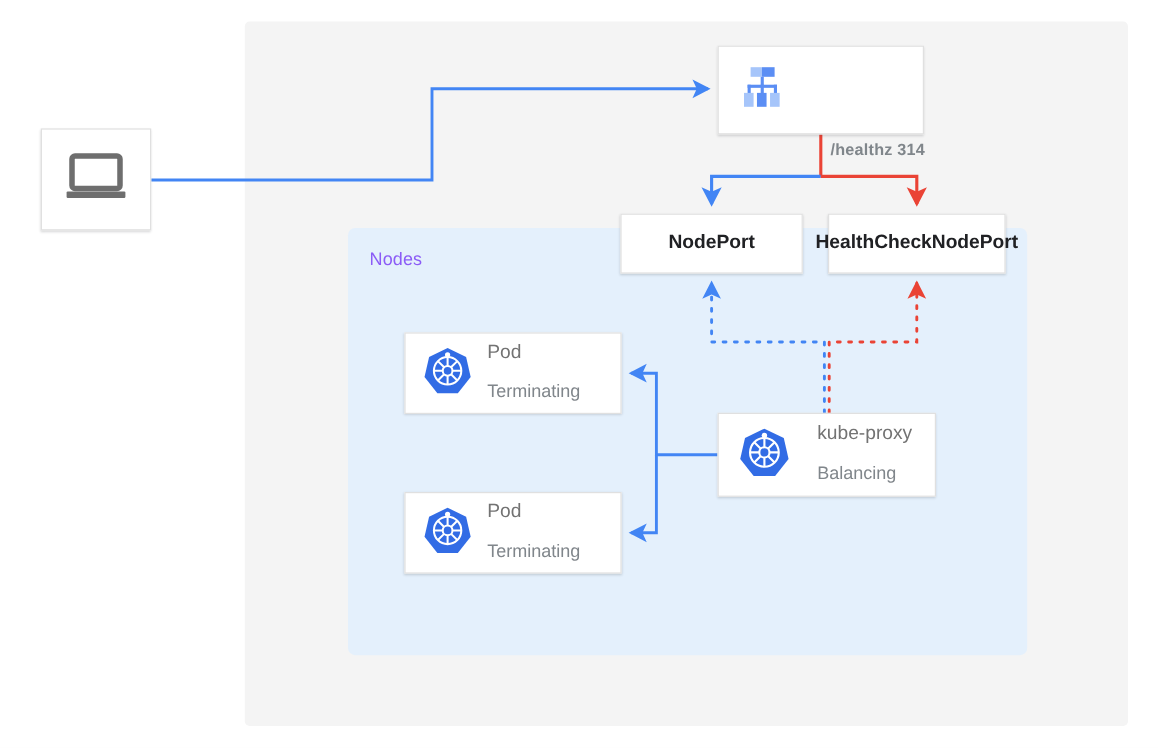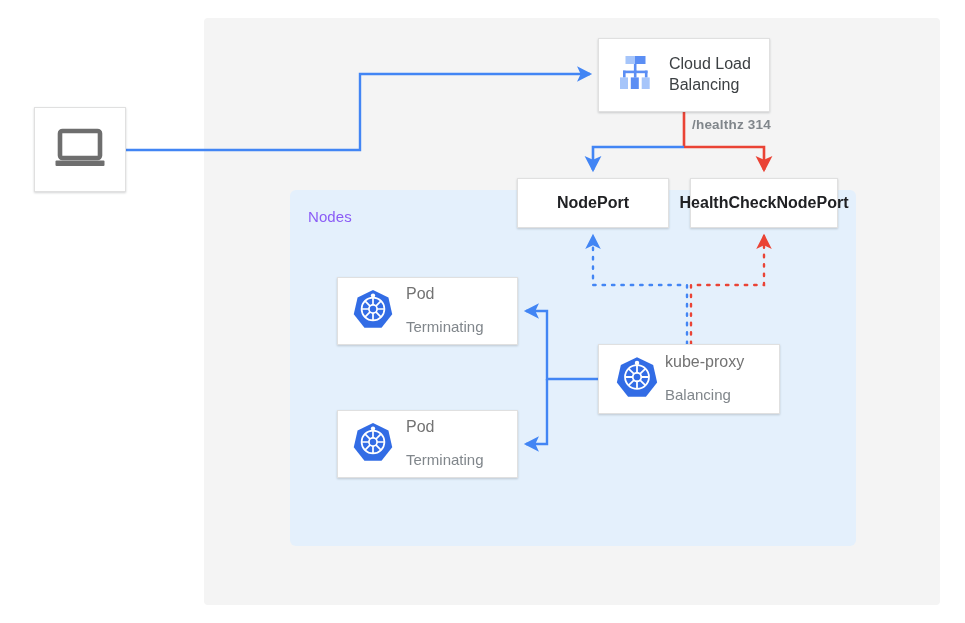--- a/index.html
+++ b/index.html
@@ -45,21 +45,21 @@
   #clb-box{left:598px;top:38px;width:172px;height:74px;padding-left:14px;gap:12px;}
   #clb-box .card-title{font-size:16px;color:#3c4043;}
   
   #nodeport-box{left:517px;top:178px;width:152px;height:50px;}
   
   #hcnodeport-box{left:690px;top:178px;width:148px;height:50px;}
   
   #pod1-box{left:337px;top:277px;width:181px;height:68px;padding-left:14px;gap:12px;}
   #pod2-box{left:337px;top:410px;width:181px;height:68px;padding-left:14px;gap:12px;}
   
-  #kubeproxy-box{left:598px;top:344px;width:182px;height:70px;padding-left:16px;gap:6px;}
+  #kubeproxy-box{left:598px;top:344px;width:182px;height:70px;padding-left:16px;gap:22px;}
 
   
   #wires{position:absolute;left:0;top:0;width:965px;height:623px;pointer-events:none;}
 
   .healthz-label{
     position:absolute;left:692px;top:117px;
     font-size:13.5px;font-weight:bold;color:#80868b;
     white-space:nowrap;letter-spacing:.2px;
   }
 </style>
@@ -115,24 +115,20 @@
         <rect x="20.9" y="13" width="2.6" height="7" fill="#5b8ef4"></rect>
         <rect x="10" y="19.6" width="24.5" height="2.6" fill="#5b8ef4"></rect>
         <rect x="10" y="19.6" width="2.6" height="7" fill="#5b8ef4"></rect>
         <rect x="20.9" y="19.6" width="2.6" height="7" fill="#5b8ef4"></rect>
         <rect x="31.9" y="19.6" width="2.6" height="7" fill="#5b8ef4"></rect>
         <rect x="7" y="26.4" width="8" height="11.6" fill="#a6c5fa"></rect>
         <rect x="17.8" y="26.4" width="8" height="11.6" fill="#5b8ef4"></rect>
         <rect x="28.7" y="26.4" width="8" height="11.6" fill="#a6c5fa"></rect>
       </svg>
     </span>
-    <span class="card-txt">
-      <span class="card-title">Cloud Load</span>
-      <span class="card-title">Balancing</span>
-    </span>
   </div>
 
   <div class="card plain" id="nodeport-box">
     <span class="card-bold">NodePort</span>
   </div>
 
   <div class="card plain" id="hcnodeport-box">
     <span class="card-bold">HealthCheck</span>
     <span class="card-bold">NodePort</span>
   </div>

